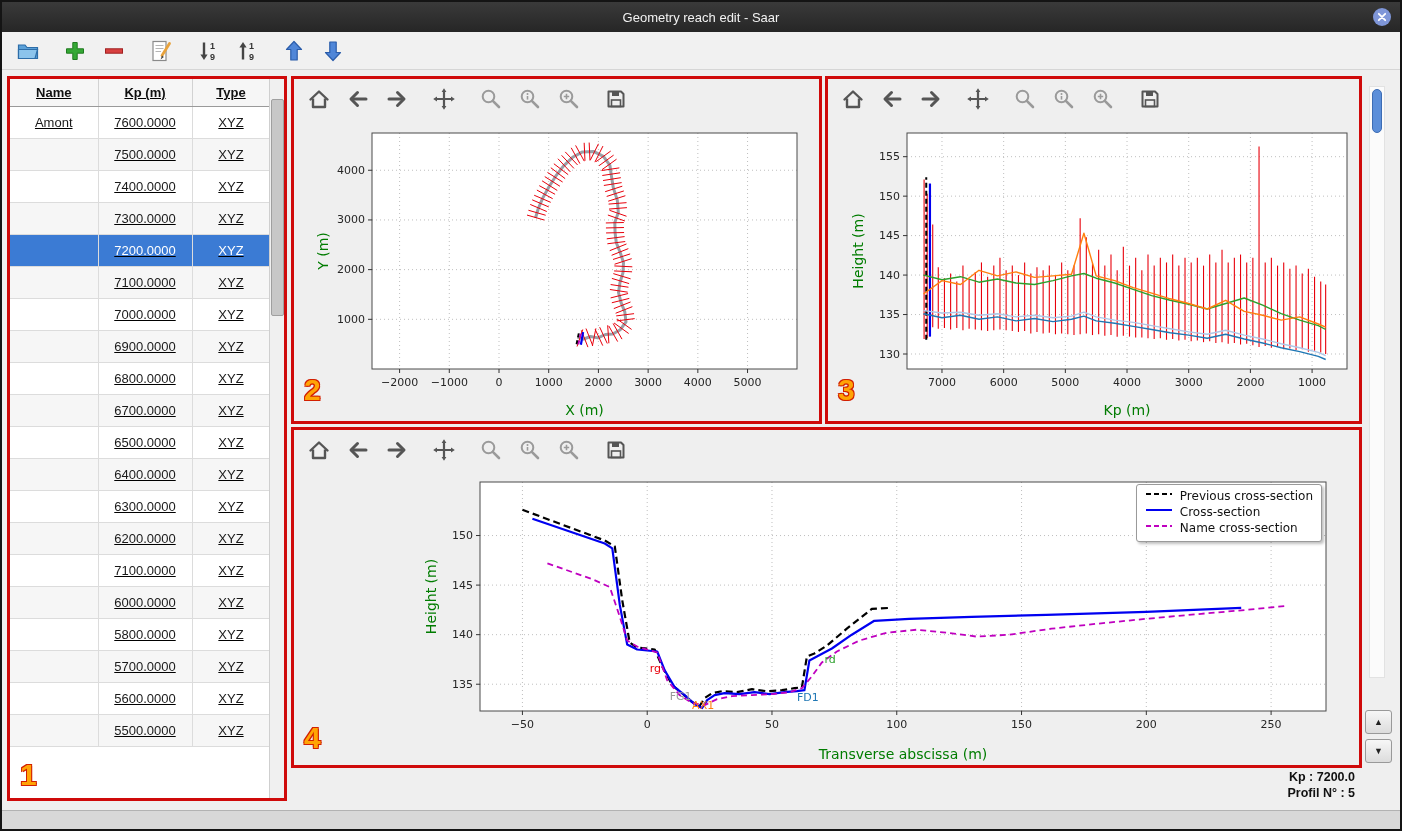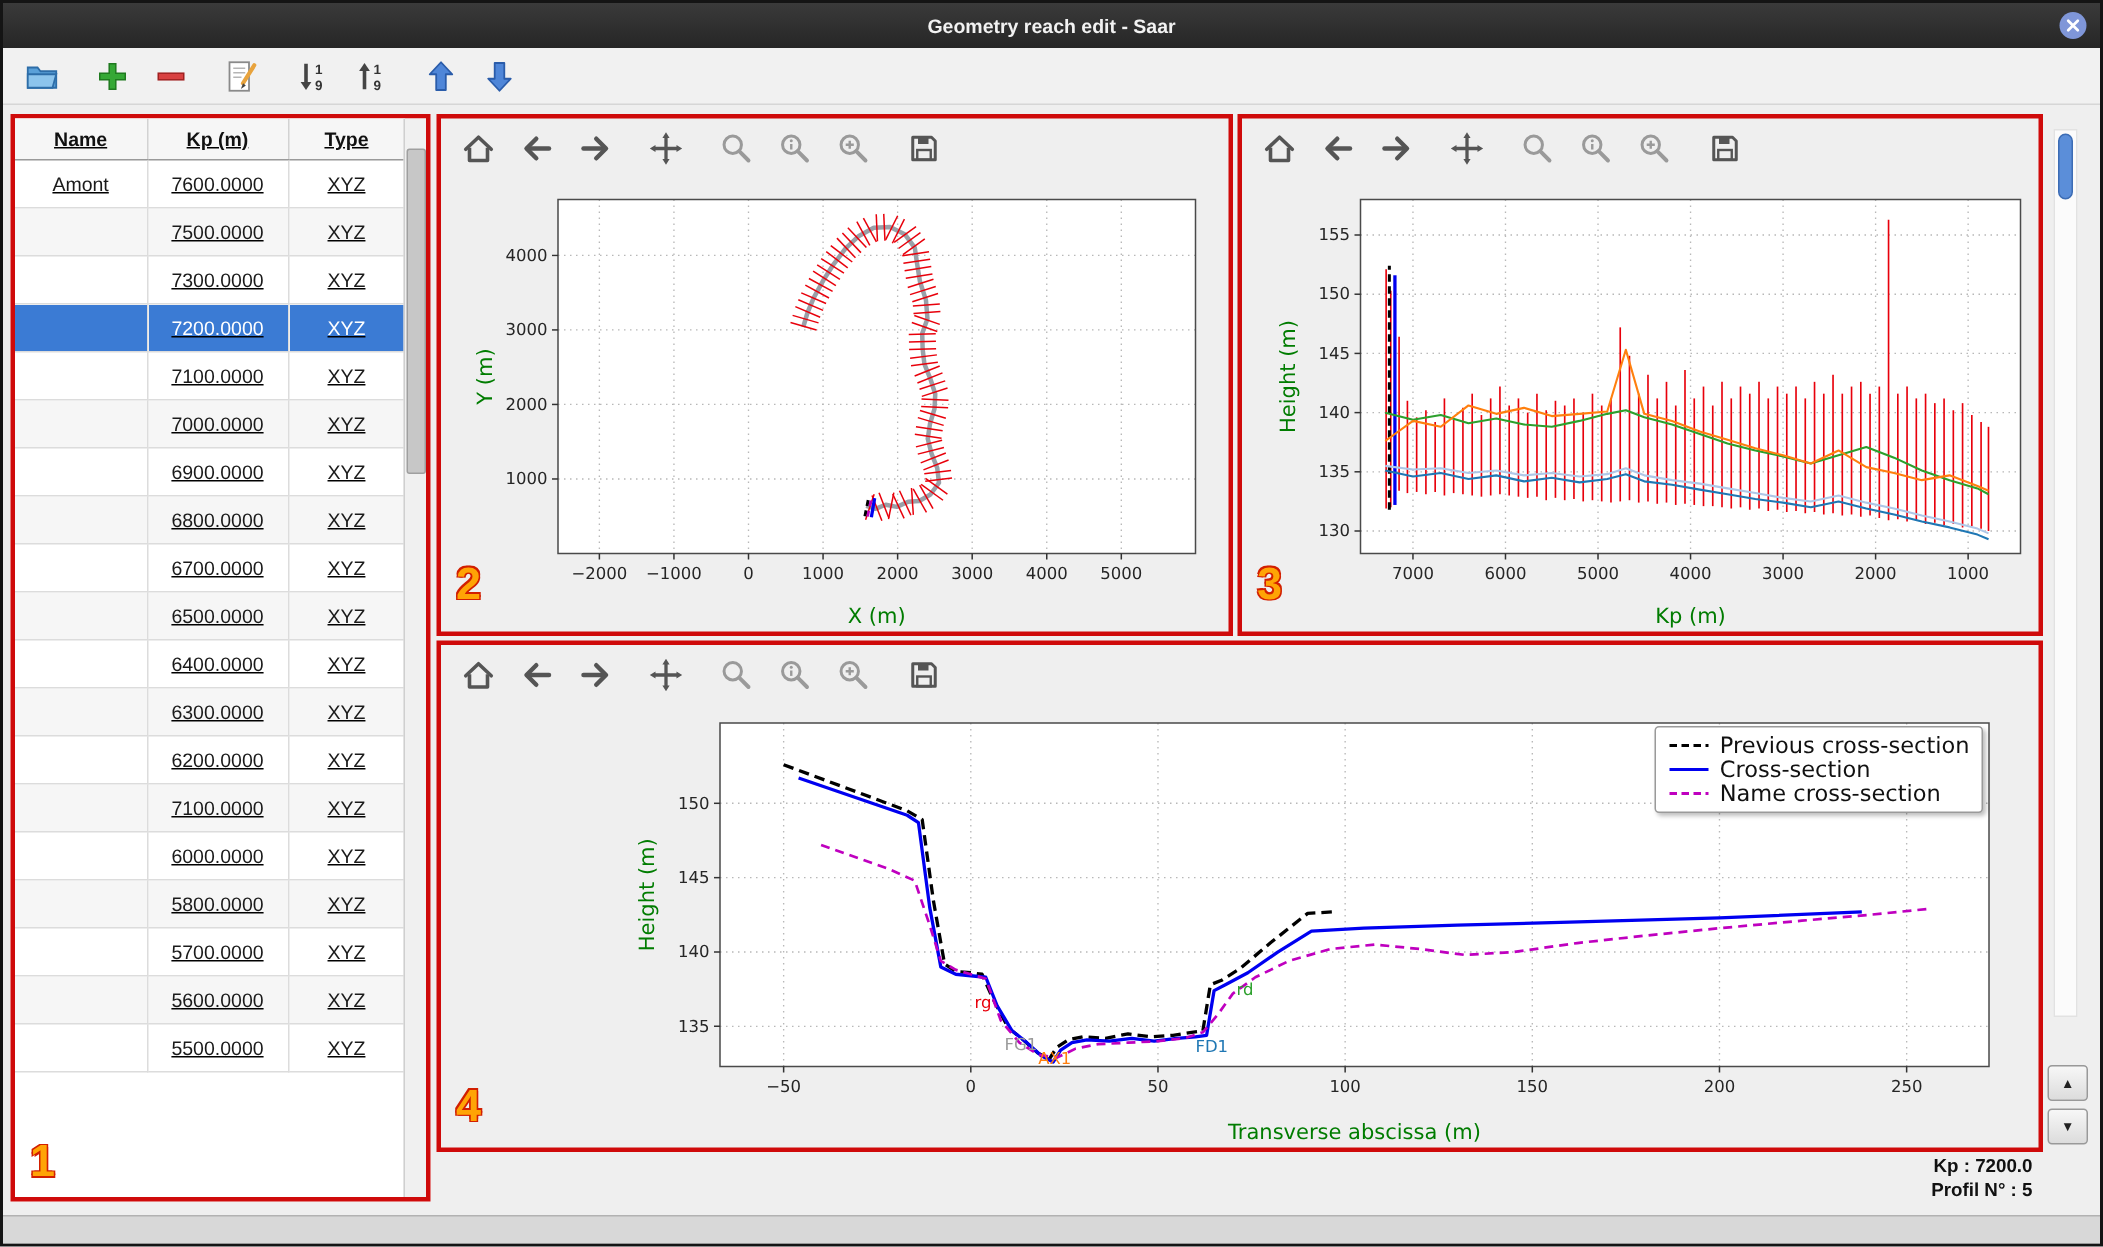--- a/index.html
+++ b/index.html
@@ -1,18 +1,18 @@
 <!DOCTYPE html>
 <html><head>
 <meta charset="utf-8">
 <style>
   html,body{margin:0;padding:0;background:#888;}
   .window{position:relative;width:1402px;height:831px;background:#efefef;border:2px solid #141414;box-sizing:border-box;font-family:"Liberation Sans",sans-serif;overflow:hidden;}
   .titlebar{position:absolute;left:0;top:0;width:100%;height:30px;background:linear-gradient(#3a3a3a,#262626);display:flex;align-items:center;justify-content:center;}
-  .titlebar .title{color:#f2f2f2;font-size:13px;font-weight:bold;}
+  .titlebar .title{color:#f2f2f2;font-size:13px;font-weight:normal;}
   .closebtn{position:absolute;right:8px;top:5px;width:20px;height:20px;cursor:pointer;}
   .app-toolbar{position:absolute;left:0;top:30px;width:100%;height:38px;background:#f1f1f1;border-bottom:1px solid #d6d6d6;display:flex;align-items:center;padding-left:12px;box-sizing:border-box;gap:12px;}
   .tbtn{width:27px;height:27px;display:flex;align-items:center;justify-content:center;background:transparent;border:none;padding:0;}
   .tbtn svg{width:24px;height:24px;}
   .grp{margin-right:8px;}
   .panel{position:absolute;border:3px solid #cf0a0a;background:#efefef;box-sizing:border-box;}
   #panel1{left:5px;top:74px;width:280px;height:725px;background:#fff;}
   #panel2{left:289px;top:74px;width:531px;height:348px;}
   #panel3{left:823px;top:74px;width:537px;height:348px;}
   #panel4{left:289px;top:425px;width:1071px;height:341px;}
@@ -31,21 +31,21 @@
   .plotarea svg{display:block;}
   .panel-num{position:absolute;left:10px;font-size:30px;font-weight:bold;color:#ffa405;z-index:5;
     text-shadow:-1px -1px 0 #d21f00,1px -1px 0 #d21f00,-1px 1px 0 #d21f00,1px 1px 0 #d21f00;}
   #panel1 .panel-num{bottom:6px;}
   #panel2 .panel-num,#panel3 .panel-num{bottom:14px;}
   #panel4 .panel-num{bottom:10px;}
   .tick{font-family:"DejaVu Sans",sans-serif;font-size:11px;fill:#262626;}
   .axlabel{font-family:"DejaVu Sans",sans-serif;font-size:14px;fill:#007c00;}
   .anno{font-family:"DejaVu Sans",sans-serif;font-size:11px;}
   .legend{position:absolute;right:37px;top:14px;background:#fff;border:1px solid #9a9a9a;border-radius:3px;box-shadow:2px 2px 3px rgba(0,0,0,.25);padding:4px 8px;z-index:4;}
-  .lgrow{display:flex;align-items:center;gap:7px;height:16px;font-family:"DejaVu Sans",sans-serif;font-size:15px;color:#111;}
+  .lgrow{display:flex;gap:7px;height:16px;font-family:"DejaVu Sans",sans-serif;font-size:12px;color:#111;}
   .footer-info{position:absolute;right:45px;top:767px;text-align:right;font-size:12.5px;color:#111;line-height:16px;font-weight:bold;}
   .win-scroll{position:absolute;left:1367px;top:84px;width:16px;height:592px;background:#fbfbfb;border:1px solid #e2e2e2;box-sizing:border-box;}
   .win-thumb{position:absolute;left:2px;top:2px;width:10px;height:44px;background:#5b8ed9;border:1px solid #3c6cb4;border-radius:5px;box-sizing:border-box;}
   .navbtn{position:absolute;left:1363px;width:27px;height:24px;background:linear-gradient(#f7f7f7,#dcdcdc);border:1px solid #999;border-radius:3px;box-sizing:border-box;display:flex;align-items:center;justify-content:center;font-size:9px;color:#222;cursor:pointer;}
   #navup{top:708px;} #navdown{top:737px;}
   .statusbar{position:absolute;left:0;bottom:0;width:100%;height:19px;background:#d8d8d8;border-top:1px solid #b2b2b2;box-sizing:border-box;}
 </style>
 </head>
 <body>
 
@@ -196,20 +196,25 @@
         </thead>
         <tbody id="rows">
             <tr>
               <td>Amont</td>
               <td>7600.0000</td>
               <td>XYZ</td>
             </tr>
             <tr>
               <td></td>
               <td>7500.0000</td>
+              <td>XYZ</td>
+            </tr>
+            <tr>
+              <td></td>
+              <td>7400.0000</td>
               <td>XYZ</td>
             </tr>
             <tr>
               <td></td>
               <td>7300.0000</td>
               <td>XYZ</td>
             </tr>
             <tr class="sel">
               <td></td>
               <td>7200.0000</td>

